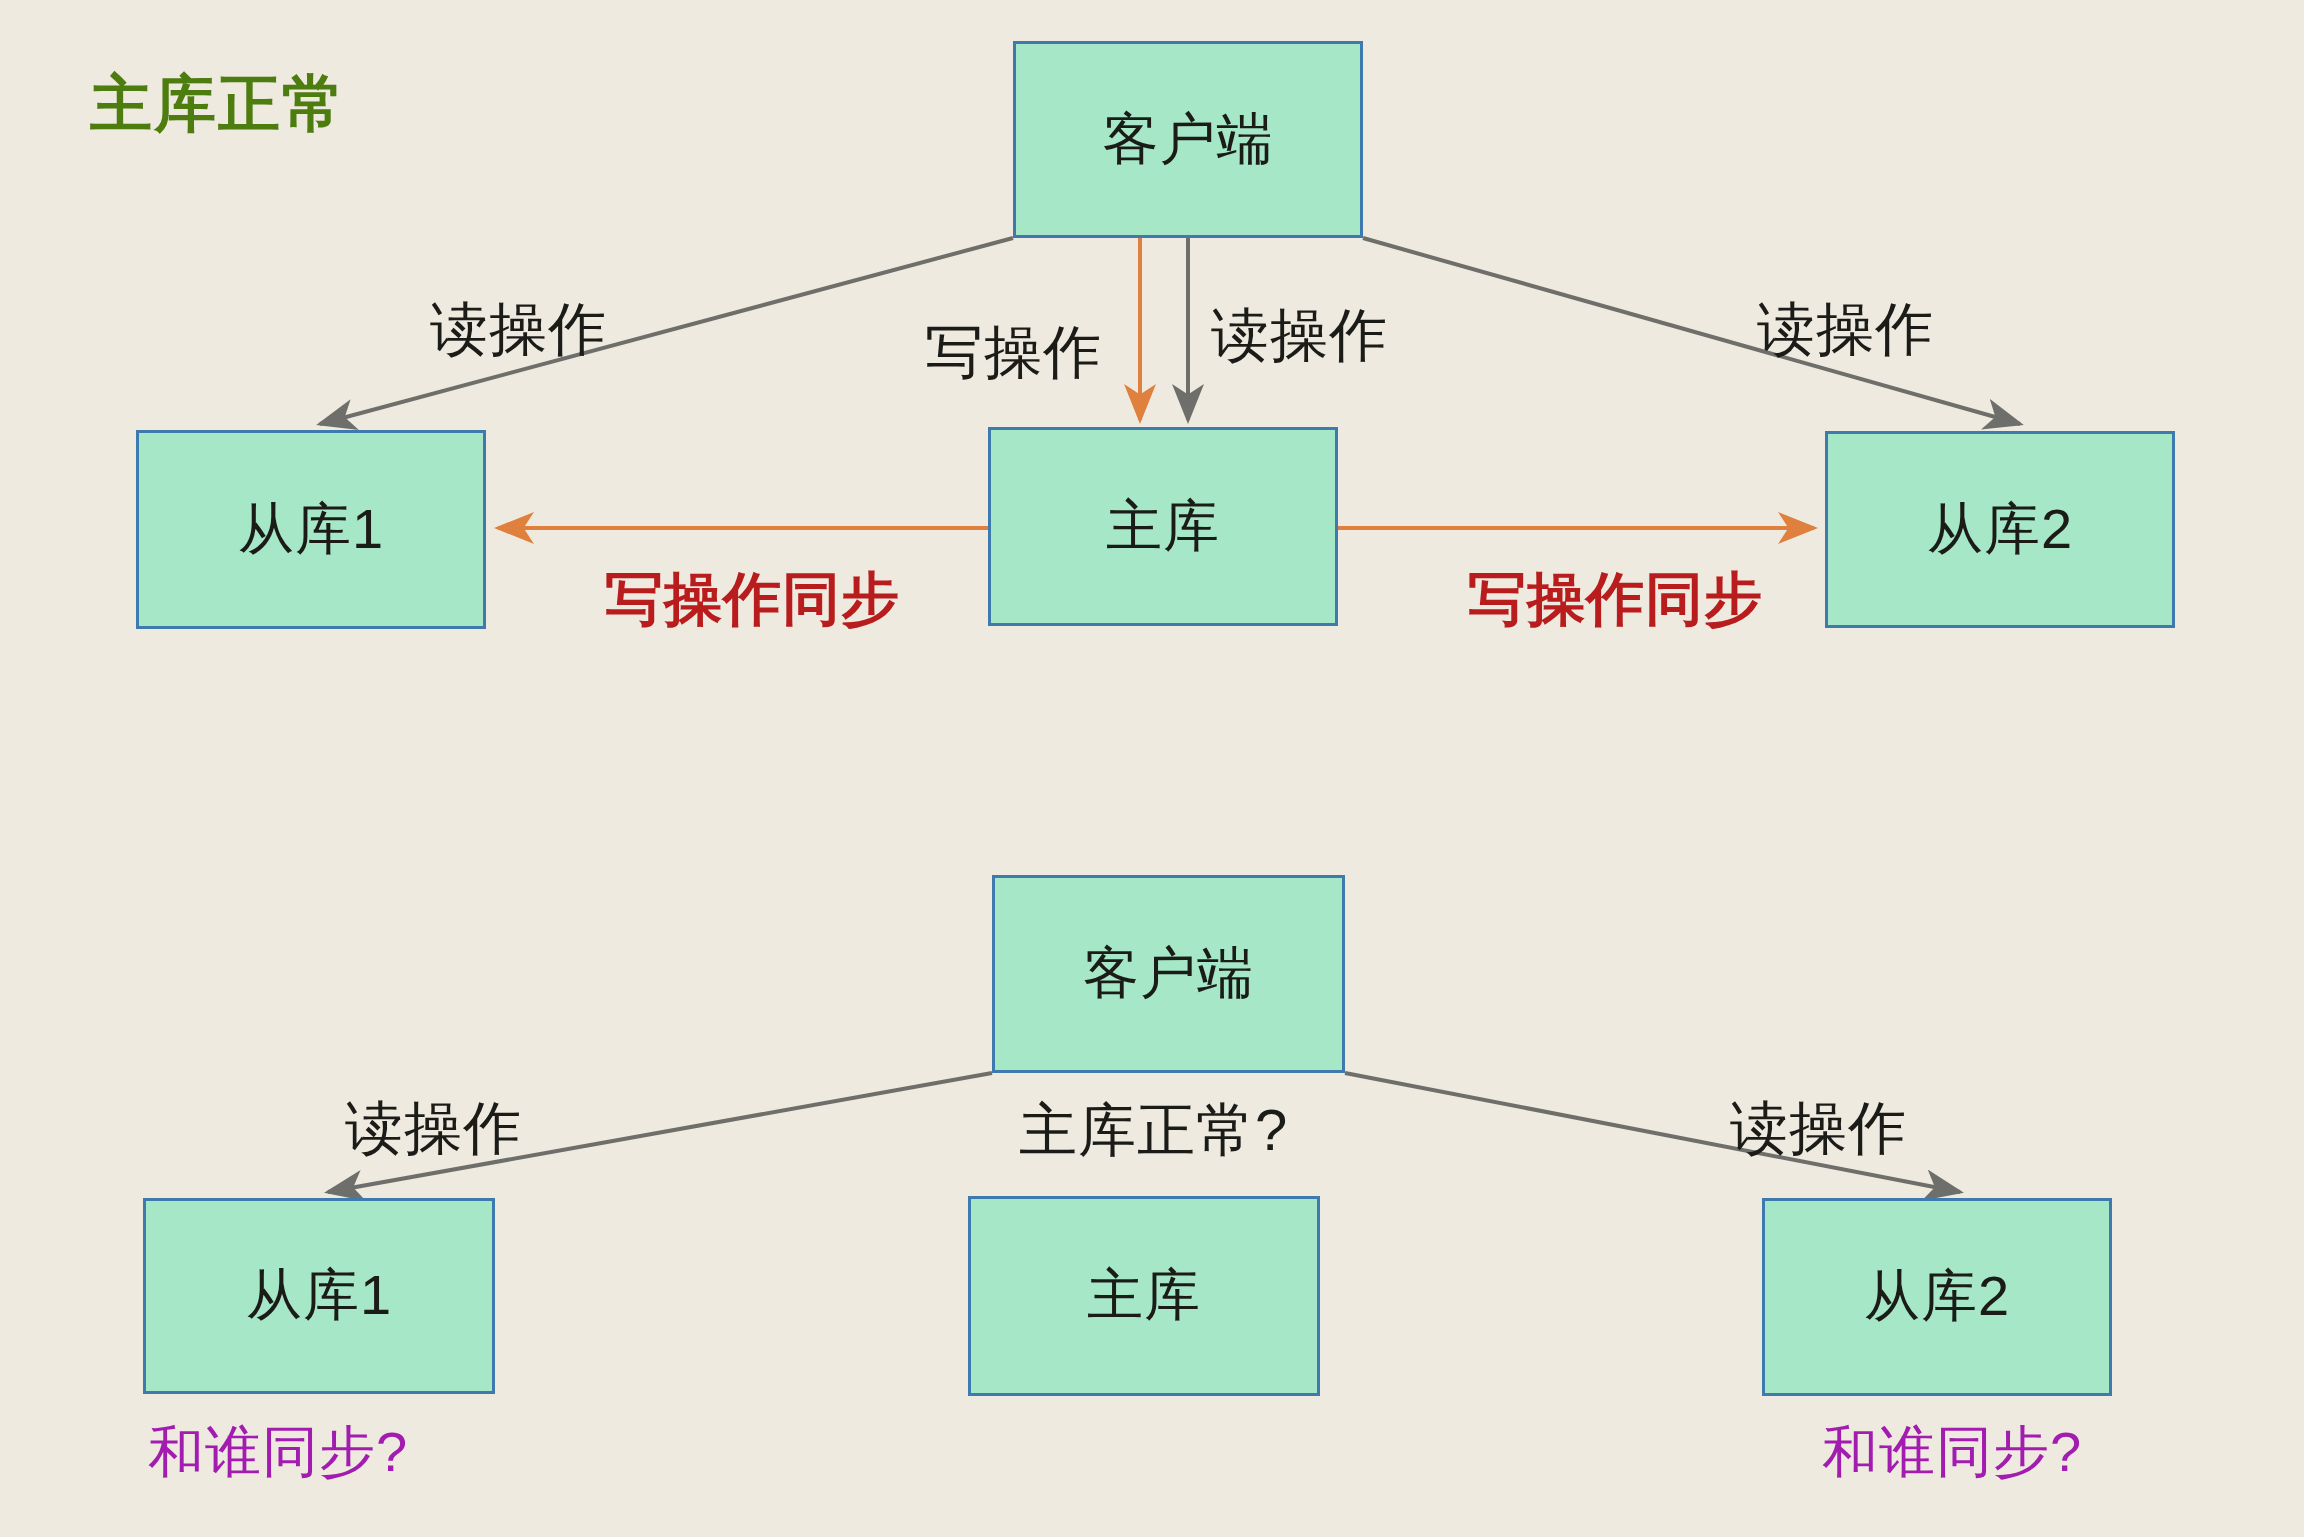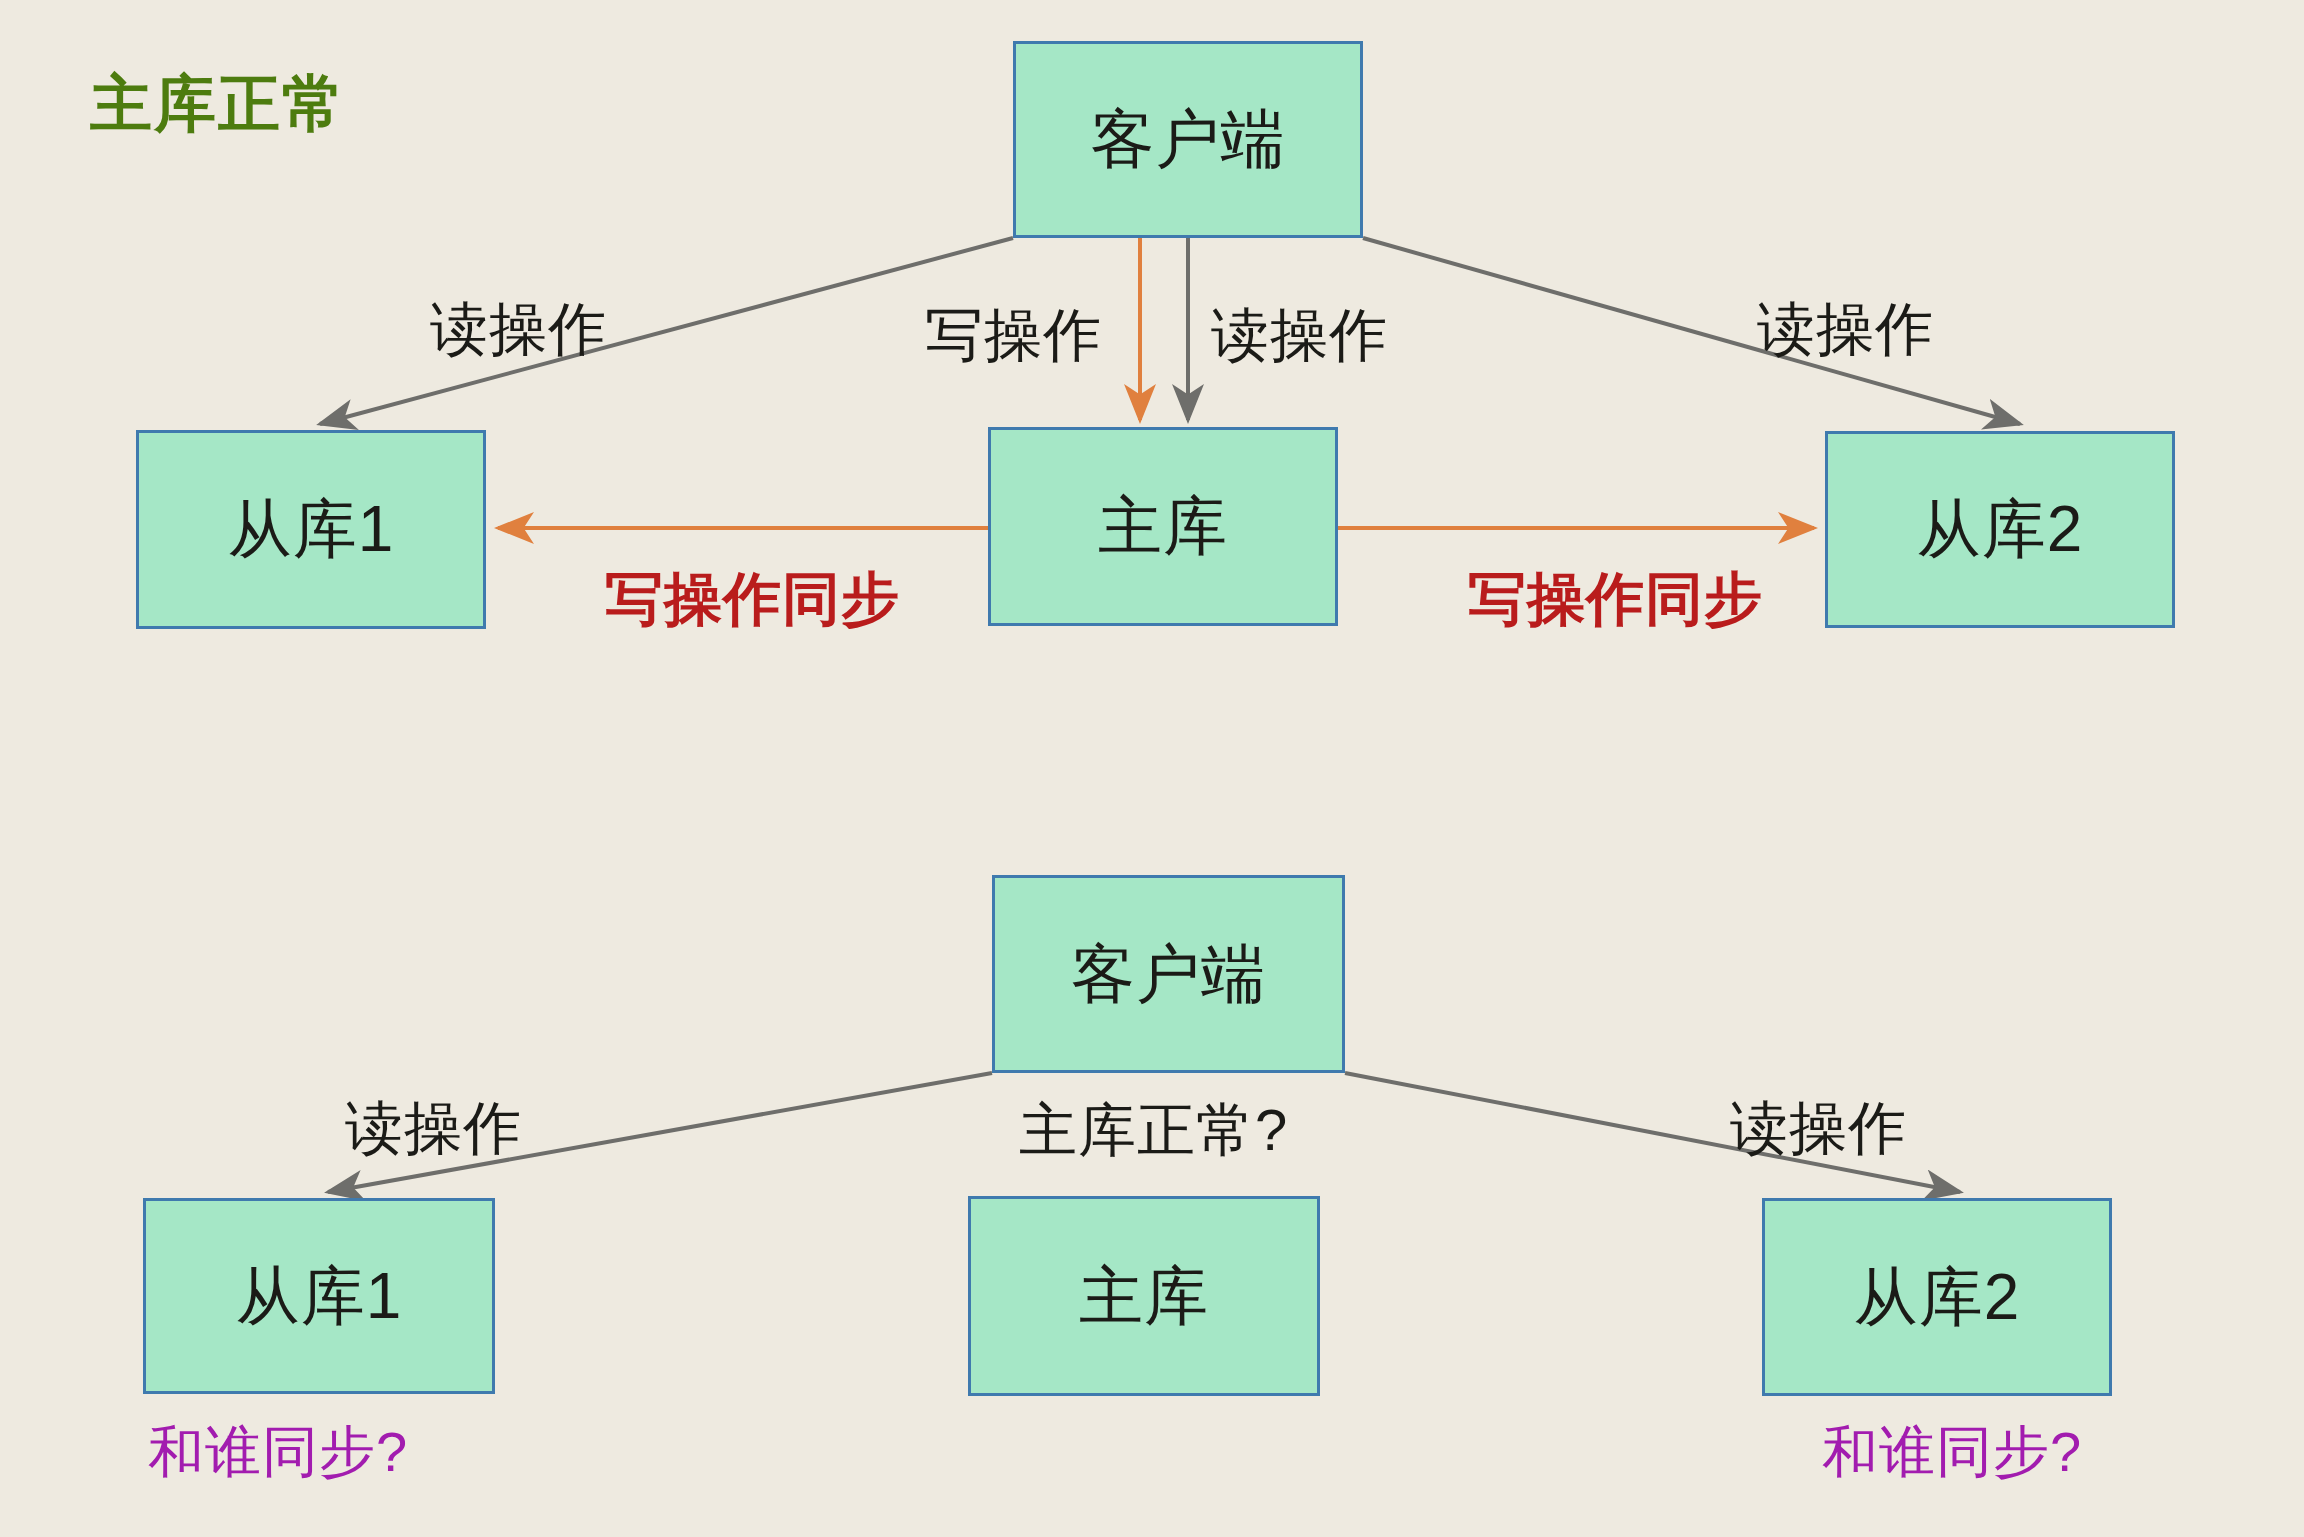--- a/index.html
+++ b/index.html
@@ -24,21 +24,21 @@
   }
   .node {
     position: absolute;
     box-sizing: border-box;
     background: #A5E7C6;
     border: 3px solid #3F7AAE;
     display: flex;
     align-items: center;
     justify-content: center;
     color: #1B1B17;
-    font-size: 64px;
+    font-size: 56px;
     font-weight: 400;
     letter-spacing: 1px;
   }
   .section-title {
     position: absolute;
     color: #4d7c0f;
     font-size: 62px;
     font-weight: 700;
     letter-spacing: 2px;
     white-space: nowrap;
@@ -99,21 +99,21 @@
   <div class="node" style="left:1013px; top:41px; width:350px; height:197px;">客户端</div>
 
   <div class="node" style="left:136px; top:430px; width:350px; height:199px;">从库1</div>
 
   <div class="node" style="left:988px; top:427px; width:350px; height:199px;">主库</div>
 
   <div class="node" style="left:1825px; top:431px; width:350px; height:197px;">从库2</div>
 
   <div class="edge-label" style="left:430px; top:291px;">读操作</div>
 
-  <div class="edge-label" style="left:925px; top:297px;">写操作</div>
+  <div class="edge-label" style="left:925px; top:314px;">写操作</div>
 
   <div class="edge-label" style="left:1211px; top:297px;">读操作</div>
 
   <div class="edge-label" style="left:1757px; top:291px;">读操作</div>
 
   <div class="edge-label orange" style="left:605px; top:561px;">写操作同步</div>
 
   <div class="edge-label orange" style="left:1468px; top:561px;">写操作同步</div>
 
 

